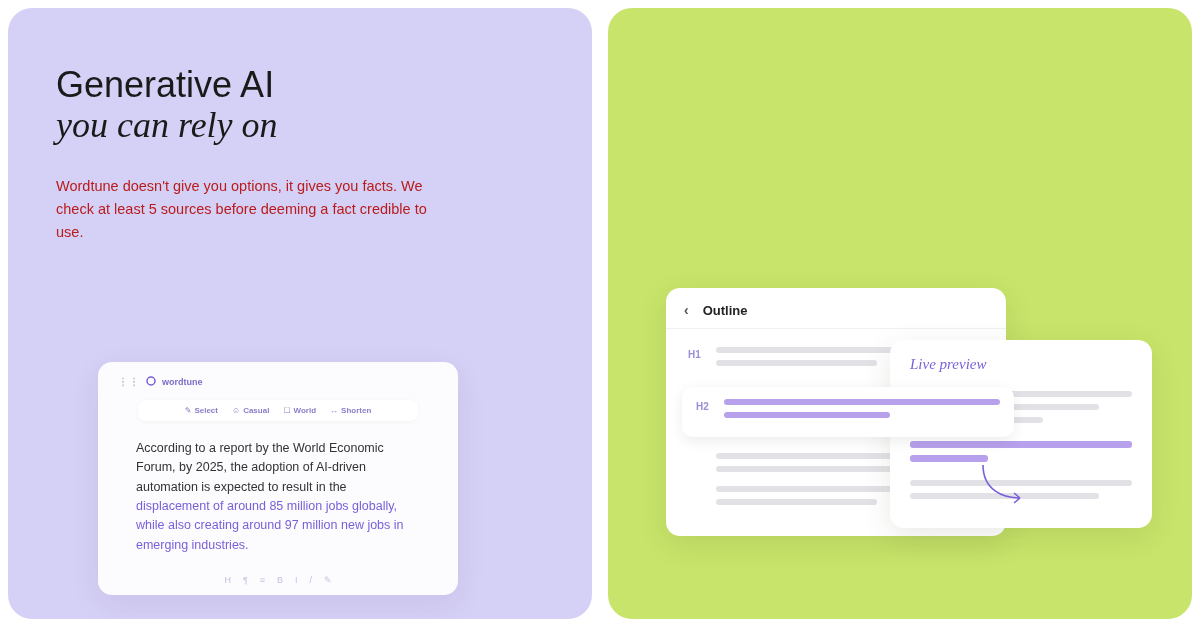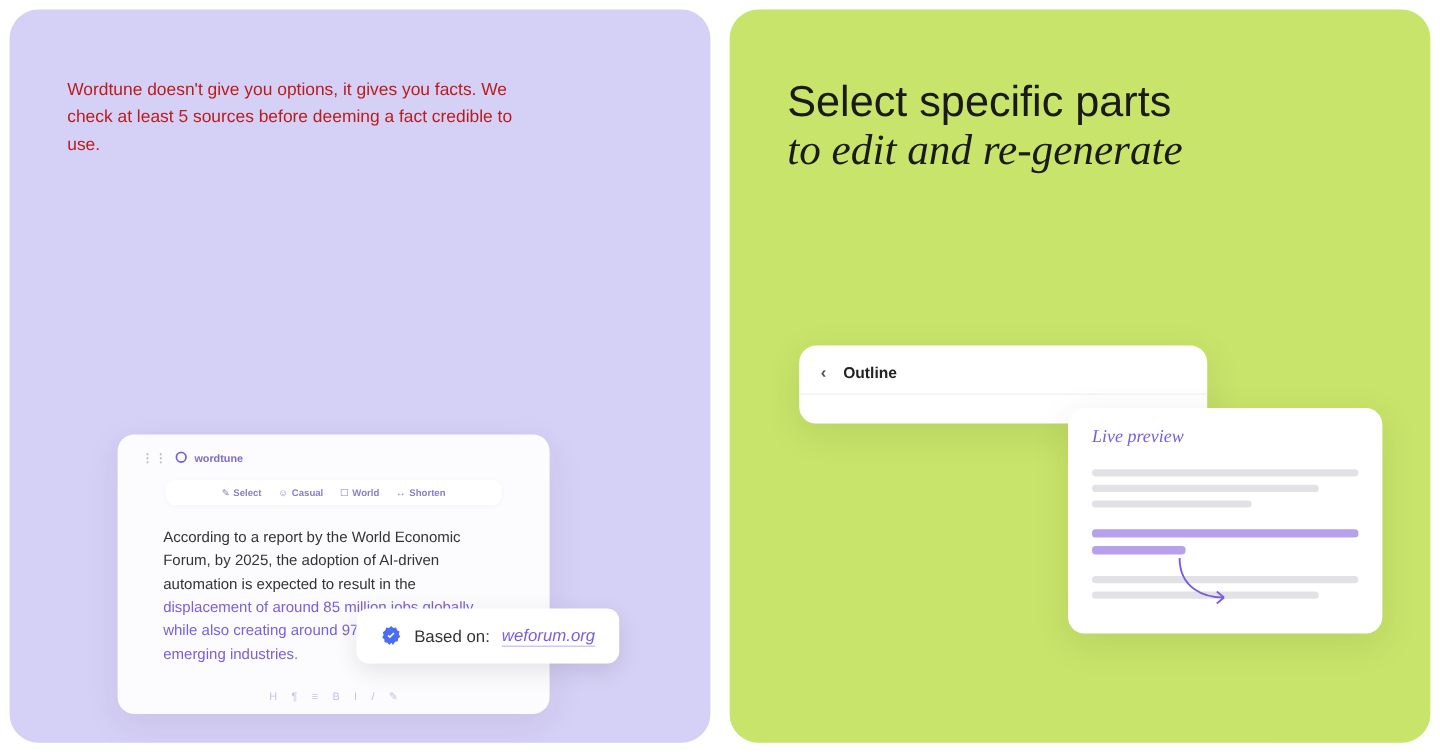--- a/index.html
+++ b/index.html
@@ -173,20 +173,24 @@
     position:absolute;
     left: 370px;
     top: 452px;
     z-index:4;
   }
 </style>
 </head>
 <body>
 
 <section class="panel panel-left">
+  <h2 class="heading">
+    <span class="bold">Generative AI</span>
+    <span class="italic">you can rely on</span>
+  </h2>
   <p class="desc">Wordtune doesn't give you options, it gives you facts. We check at least 5 sources before deeming a fact credible to use.</p>
 
   <div class="card-left">
     <div class="card-left-header">
       <span class="dots">⋮⋮</span>
       <span>
         <svg width="10" height="10" viewBox="0 0 10 10">
             <circle cx="5" cy="5" r="4" fill="none" stroke="#7a5fd9" stroke-width="1.5"></circle>
           </svg>
       </span>
@@ -203,43 +207,51 @@
     </div>
     <div class="bottom-icons">
       <span>H</span>
       <span>¶</span>
       <span>≡</span>
       <span>B</span>
       <span>I</span>
       <span>/</span>
       <span>✎</span>
     </div>
-    <div class="source-badge">
-      <span class="verify-icon">
-        <svg width="18" height="18" viewBox="0 0 24 24">
-            <path fill="#4a6cf7" d="M12 1l2.4 2.1 3.1-.6 1 3 2.8 1.5-.9 3 1.7 2.7-2.5 2-0.2 3.2-3.1.5L14 22l-2-2.4L10 22l-2.3-2.6-3.1-.5-.2-3.2-2.5-2 1.7-2.7-.9-3L5.5 5.5l1-3 3.1.6z"></path>
-            <path fill="#fff" d="M10.5 14.5l-2.6-2.6 1.2-1.2 1.4 1.4 4-4 1.2 1.2z"></path>
-          </svg>
-      </span>
-      <span>Based on:</span>
-      <span class="link">weforum.org</span>
-    </div>
   </div>
 </section>
 
 <section class="panel panel-right">
-  <h2 class="heading">
-    <span class="bold">Select specific parts</span>
-    <span class="italic">to edit and re-generate</span>
-  </h2>
 
   <div class="outline-card">
     <div class="outline-header">
       <span class="chev">‹</span>
       <span>Outline</span>
+    </div>
+    <div class="outline-body">
+      <div class="hblock">
+        <span class="htag">H1</span>
+        <div class="lines">
+          <div class="line med"></div>
+          <div class="line short"></div>
+        </div>
+      </div>
+      <div class="h2row">
+        <span class="htag">H2</span>
+        <div class="lines">
+          <div class="line full"></div>
+          <div class="line short"></div>
+        </div>
+      </div>
+      <div class="lines" style="padding-left:28px;">
+        <div class="line full"></div>
+        <div class="line med"></div>
+        <div class="line full" style="margin-top:14px;"></div>
+        <div class="line short"></div>
+      </div>
     </div>
   </div>
 
   <div class="preview-card">
     <div class="preview-title">Live preview</div>
     <div class="line full"></div>
     <div class="line med"></div>
     <div class="line short" style="margin-bottom:18px;"></div>
     <div class="line accent full" style="height:7px;"></div>
     <div class="line accent short" style="height:7px;width:35%;margin-bottom:18px;"></div>

